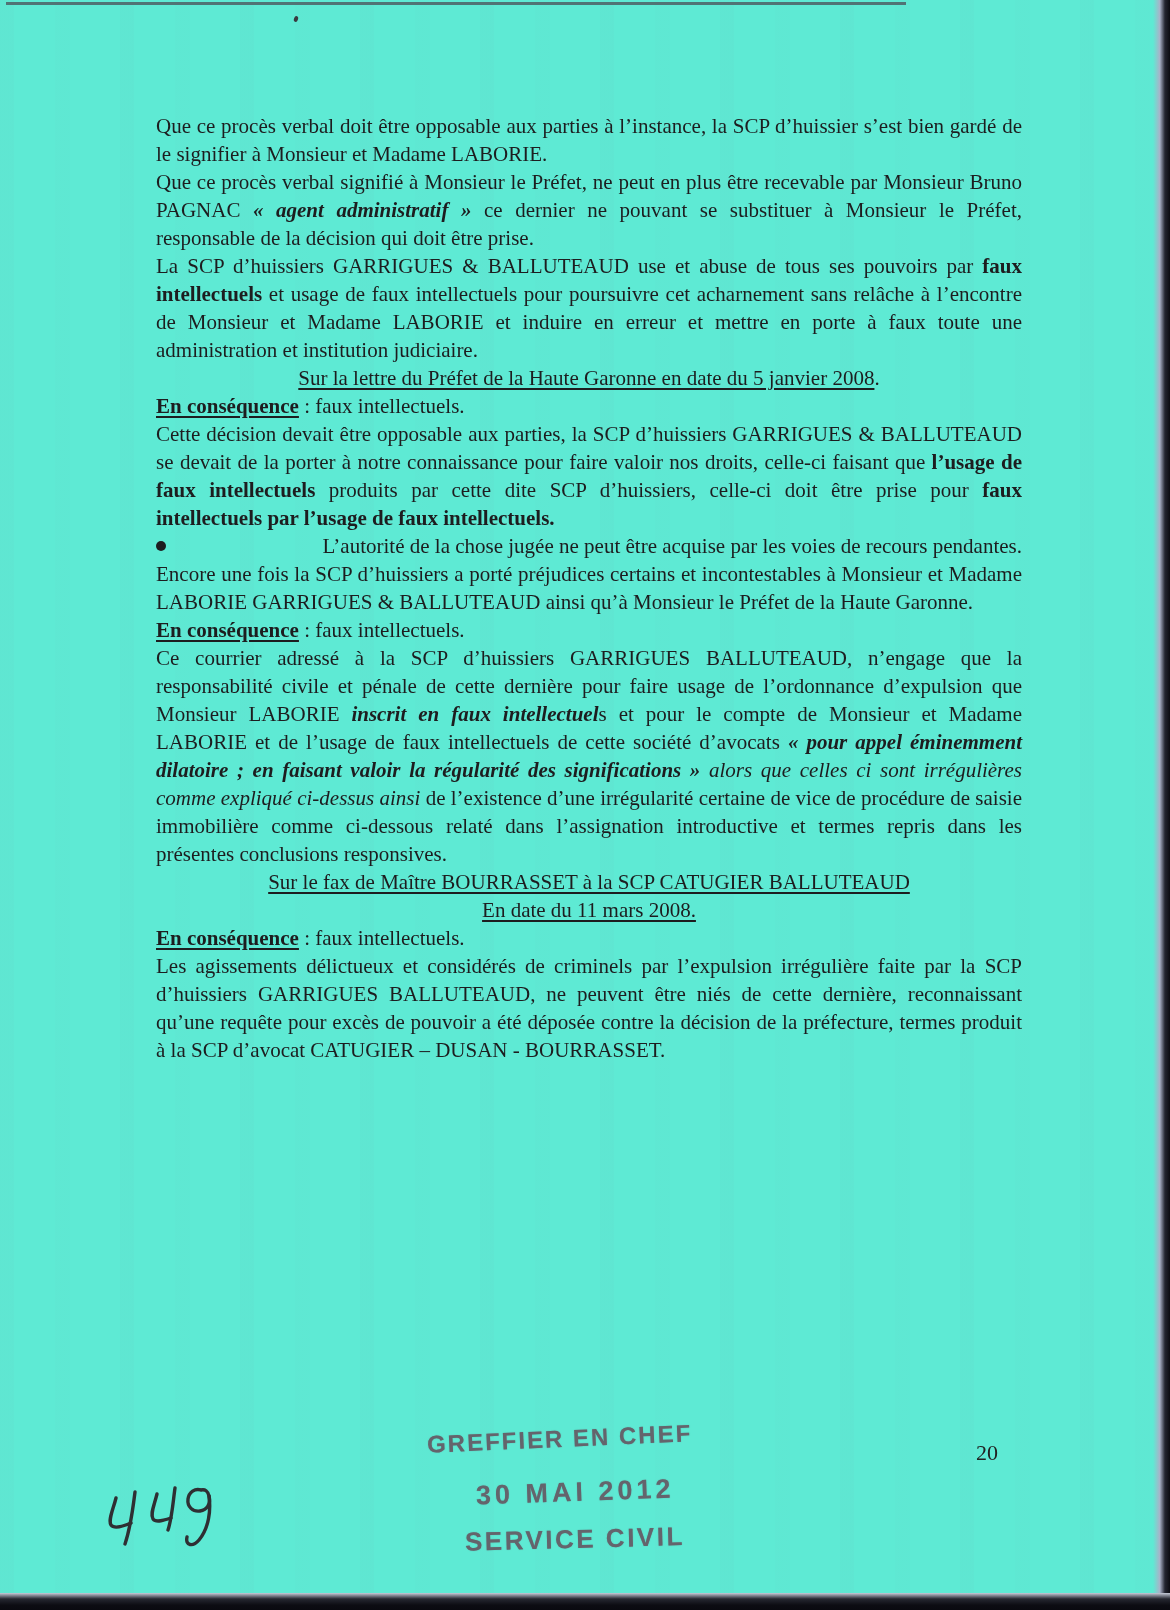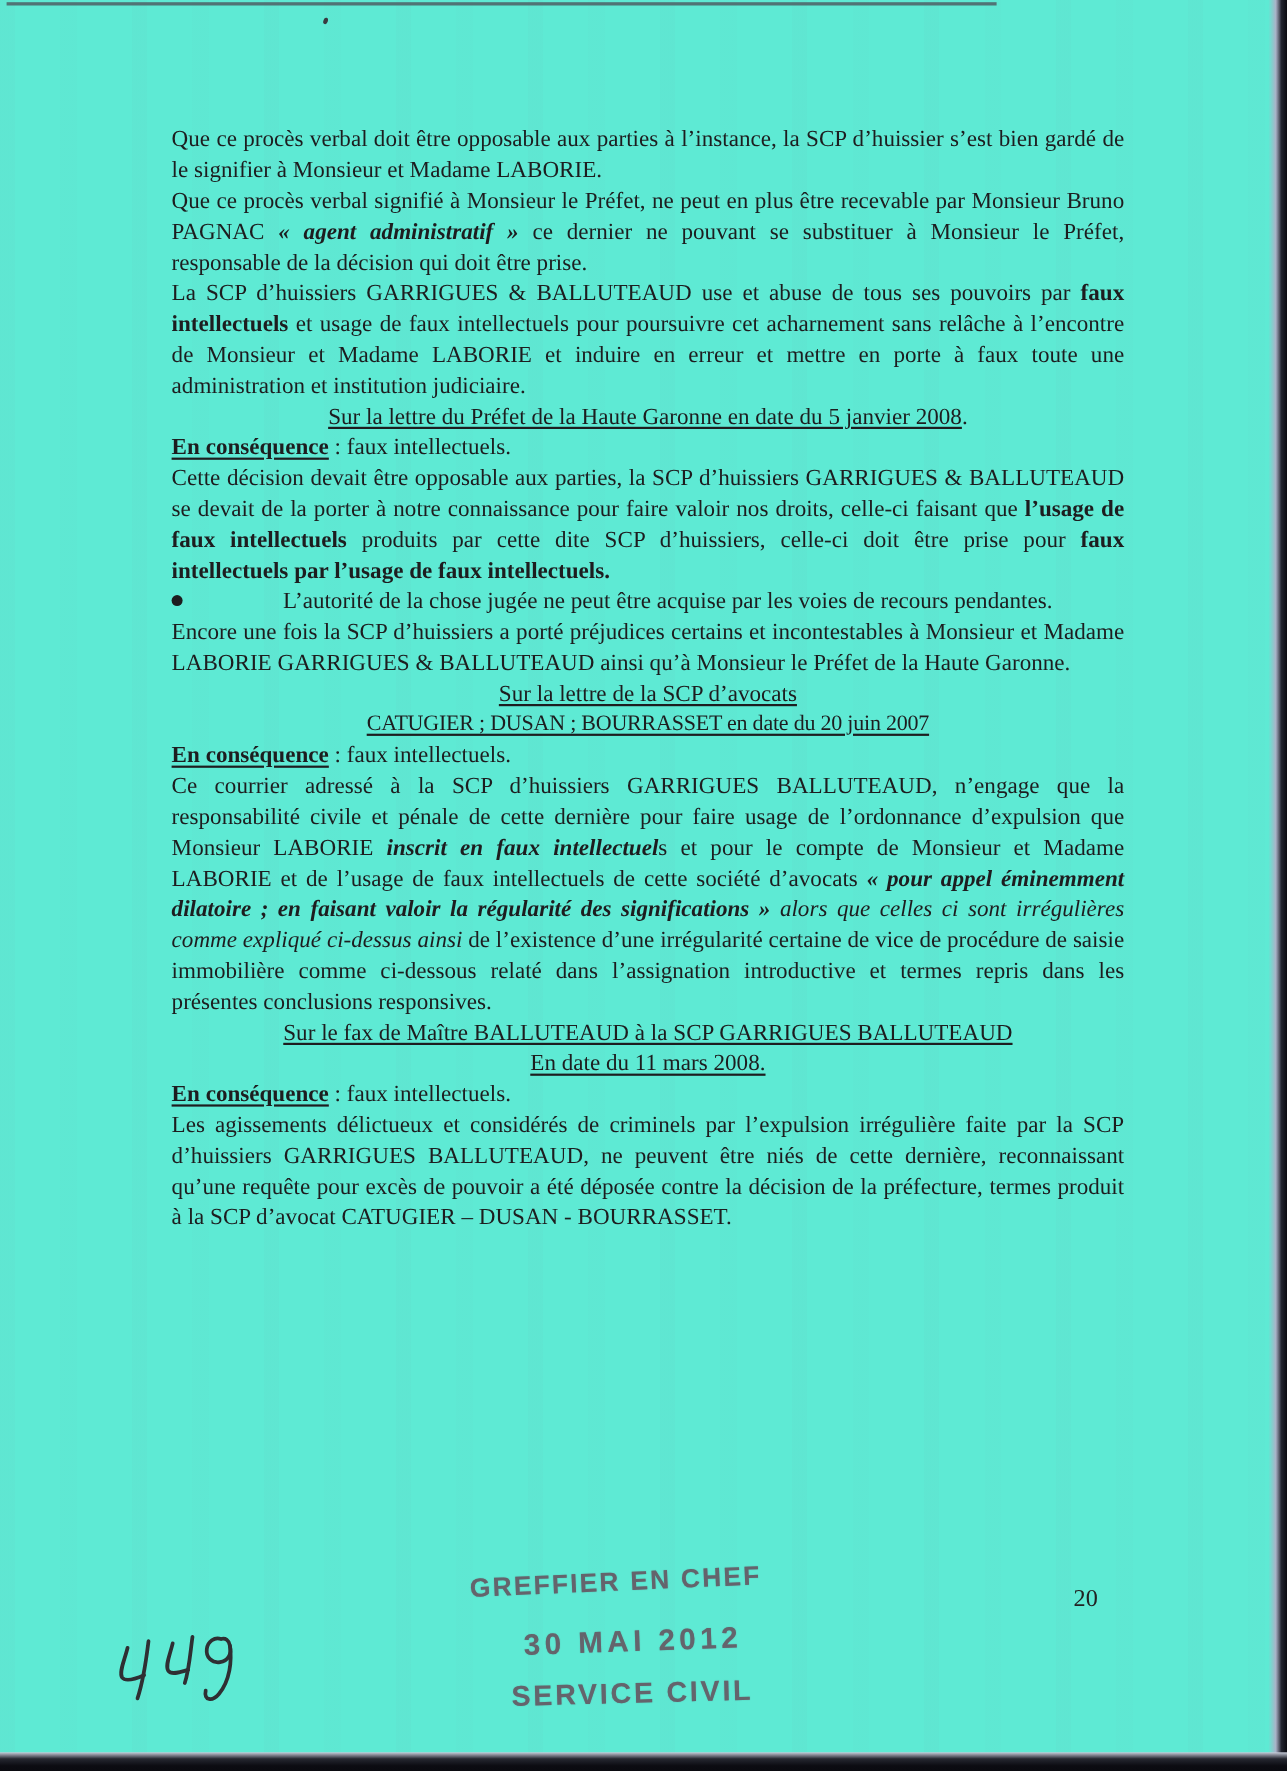--- a/index.html
+++ b/index.html
@@ -38,21 +38,21 @@
   .heading{text-align:center;font-weight:bold;}
   .h-sub{display:block;font-size:20px;letter-spacing:-0.2px;}
   .p1{margin-bottom:28px;}
   .p2{margin-bottom:23px;}
   .p3{margin-bottom:25px;}
   .h-1{margin-bottom:31px;}
   .ec1{margin-bottom:18px;}
   .p5{margin-bottom:0;}
   .bullet{display:flex;margin-bottom:28px;padding-left:56px;}
   .bullet-glyph{flex:0 0 auto;width:10px;height:10px;border-radius:50%;background:#1d1d1f;margin:9px 26px 0 0;}
-  .bullet-text{flex:1 1 auto;text-align:center;}
+  .bullet-text{flex:1 1 auto;text-align:right;}
   .p6{margin-bottom:21px;}
   .h-2{margin-bottom:22px;}
   .ec2{margin-bottom:25px;}
   .p8{margin-bottom:15px;}
   .h-3{margin-bottom:30px;}
   .ec3{margin-bottom:23px;}
   .p10{margin-bottom:0;}
 
   .stamp-line{
     position:absolute;
@@ -89,27 +89,26 @@
 
     <p class="p5"><span>Cette décision devait être opposable aux parties, la SCP d’huissiers GARRIGUES &amp; BALLUTEAUD se devait de la porter à notre connaissance pour faire valoir nos droits, celle-ci faisant que </span><span class="b">l’usage de faux intellectuels</span><span> produits par cette dite SCP d’huissiers, celle-ci doit être prise pour </span><span class="b">faux intellectuels par l’usage de faux intellectuels.</span></p>
 
     <div class="bullet">
         <span class="bullet-glyph"></span>
         <span class="bullet-text">L’autorité de la chose jugée ne peut être acquise par les voies de recours pendantes.</span>
       </div>
 
     <p class="p6"><span>Encore une fois la SCP d’huissiers a porté préjudices certains et incontestables à Monsieur et Madame LABORIE GARRIGUES &amp; BALLUTEAUD ainsi qu’à Monsieur le Préfet de la Haute Garonne.</span></p>
 
-    <h2 class="heading h-2"><span class="u">Sur la lettre de la SCP d’avocats</span><span class="h-sub u">CATUGIER ; DUSAN ; BOURRASSET en date du 20 juin 2007</span></h2>
 
     <p class="ec2"><span class="b u">En conséquence</span><span> : faux intellectuels.</span></p>
 
     <p class="p8"><span>Ce courrier adressé à la SCP d’huissiers GARRIGUES BALLUTEAUD, n’engage que la responsabilité civile et pénale de cette dernière pour faire usage de l’ordonnance d’expulsion que Monsieur LABORIE </span><span class="bi">inscrit en faux intellectuel</span><span>s et pour le compte de Monsieur et Madame LABORIE et de l’usage de faux intellectuels de cette société d’avocats </span><span class="bi">« pour appel éminemment dilatoire ;  en faisant valoir la régularité des significations »</span><span class="i"> alors que celles ci sont irrégulières comme expliqué ci-dessus ainsi</span><span> de l’existence d’une irrégularité certaine de vice de procédure de saisie immobilière comme ci-dessous relaté dans l’assignation introductive et termes repris dans les présentes conclusions responsives.</span></p>
 
-    <h2 class="heading h-3"><span class="u">Sur le fax de Maître BALLUTEAUD à la SCP GARRIGUES BALLUTEAUD</span><span class="u" style="display:block">En date du 11 mars 2008.</span></h2>
+    <h2 class="heading h-3"><span class="u">Sur le fax de Maître BOURRASSET à la SCP CATUGIER BALLUTEAUD</span><span class="u" style="display:block">En date du 11 mars 2008.</span></h2>
 
     <p class="ec3"><span class="b u">En conséquence</span><span> : faux intellectuels.</span></p>
 
     <p class="p10"><span>Les agissements délictueux et considérés de criminels par l’expulsion irrégulière faite par la SCP d’huissiers GARRIGUES BALLUTEAUD, ne peuvent être niés de cette dernière, reconnaissant qu’une requête pour excès de pouvoir a été déposée contre la décision de la préfecture, termes produit à la SCP d’avocat CATUGIER – DUSAN - BOURRASSET.</span></p>
 
   </div>
 
   <div class="stamp-line stamp1">GREFFIER EN CHEF</div>
   <div class="stamp-line stamp2">30 MAI 2012</div>
   <div class="stamp-line stamp3">SERVICE CIVIL</div>

